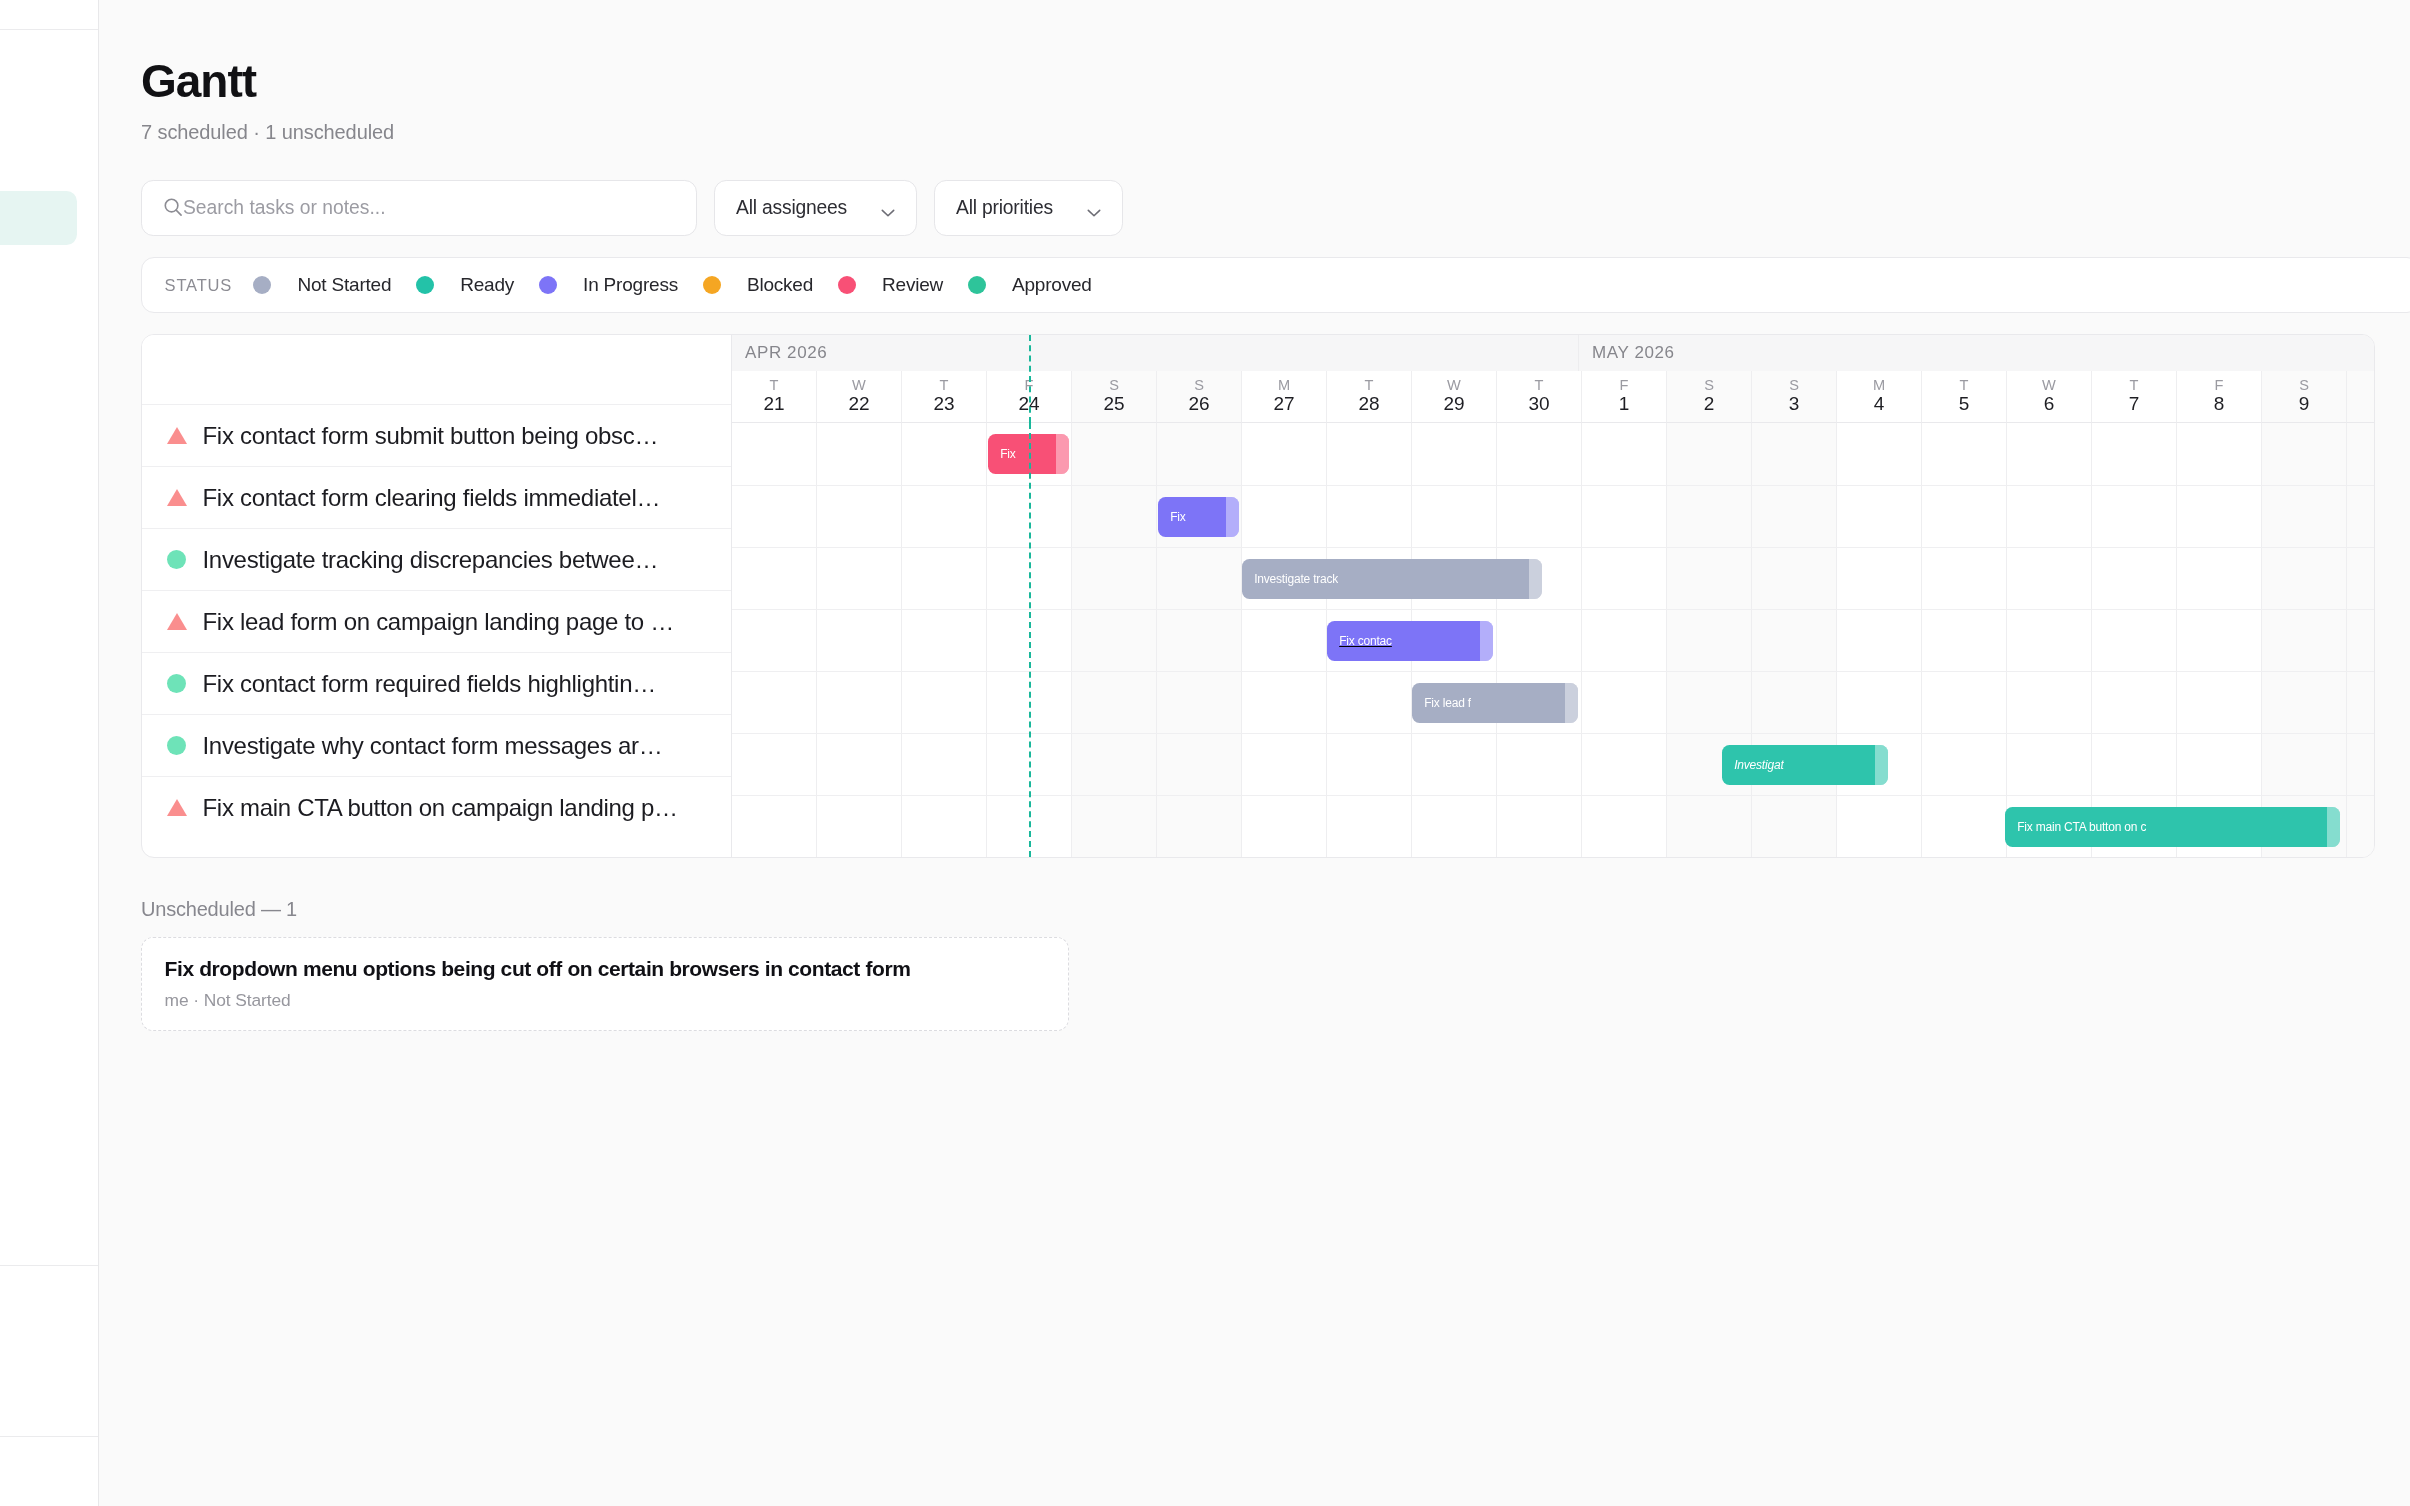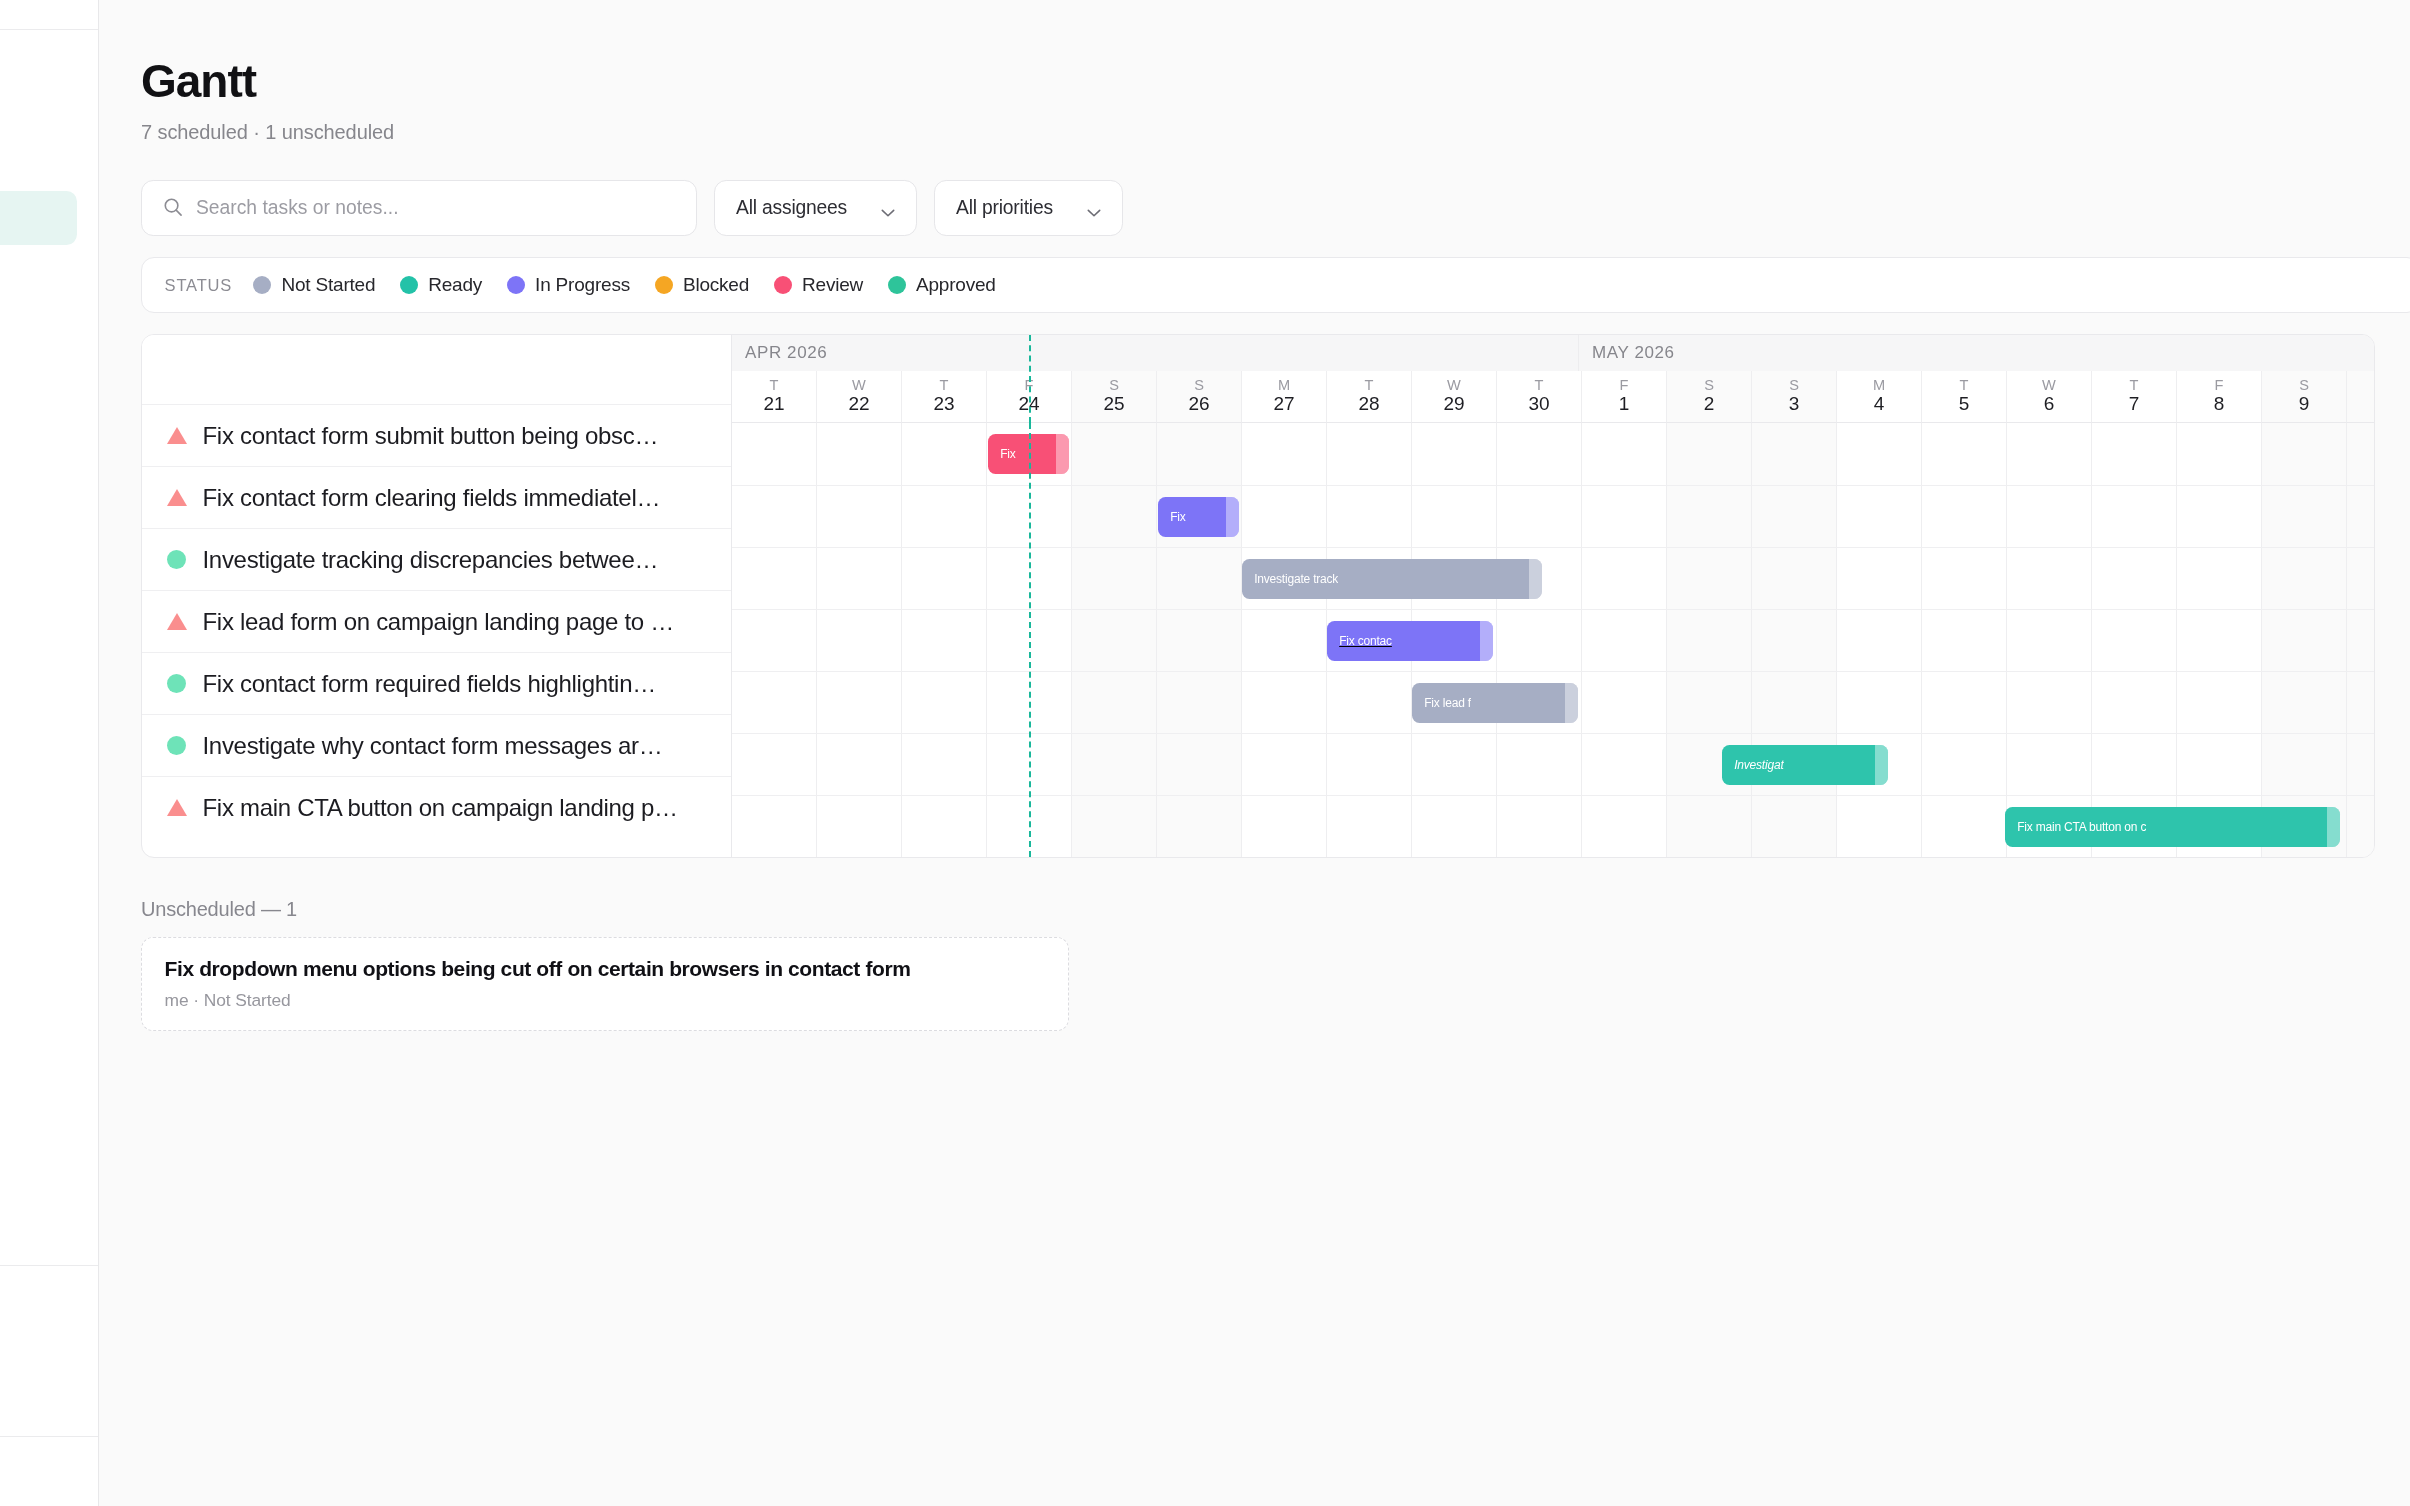--- a/index.html
+++ b/index.html
@@ -45,21 +45,21 @@
   }
   .page-sub {
     font-size: 20px; color: #86868c; margin-top: 17px; letter-spacing: -0.1px;
   }
 
   
   .filters { display: flex; align-items: center; gap: 17px; margin-top: 36px; }
   .search-box {
     width: 556px; height: 56px; background: #ffffff;
     border: 0.9px solid #e6e6e9; border-radius: 12.2px;
-    display: flex; align-items: center; padding: 0 21px; gap: 13px;
+    display: flex; align-items: center; padding: 0 21px; 
   }
   .search-box svg { flex: 0 0 auto; }
   .search-input {
     border: none; outline: none; background: transparent;
     font-family: "Liberation Sans", sans-serif;
     font-size: 19.3px; color: #3a3a40; width: 100%;
   }
   .search-input::placeholder { color: #9c9ca3; }
   .select-box {
     height: 56px; background: #ffffff;
@@ -75,21 +75,21 @@
     margin-top: 21px; height: 56px;
     background: #ffffff; border: 0.9px solid #e9e9ec; border-radius: 13px;
     display: flex; align-items: center; padding: 0 22.6px; gap: 0;
   }
   .legend-title {
     font-size: 16.5px; color: #8c8c93; letter-spacing: 0.8px;
     margin-right: 21px; font-weight: 400;
   }
   .legend-item { display: flex; align-items: center; gap: 10.4px; margin-right: 24.5px; }
   .legend-dot { width: 18px; height: 18px; border-radius: 50%; flex: 0 0 auto; }
-  .legend-text { font-size: 19px; color: #27272c; letter-spacing: -0.2px; }
+  .legend-text { font-size: 19px; color: #27272c; letter-spacing: -0.2px; margin-left: 16px; }
 
   
   .gantt {
     margin-top: 21px;
     background: #ffffff;
     border: 0.9px solid #e9e9ec;
     border-radius: 13px;
     overflow: hidden;
     width: 2234px;
   }

